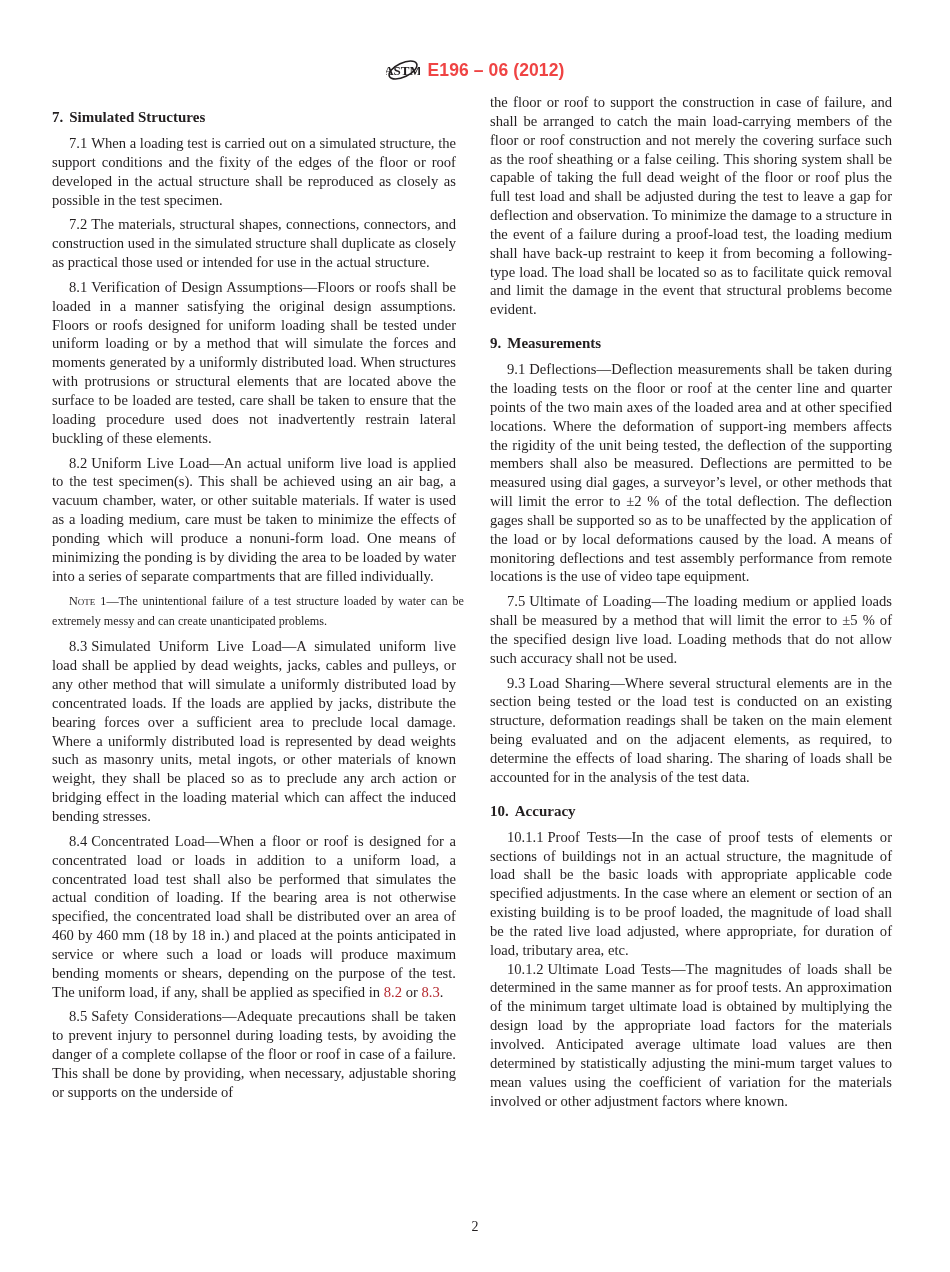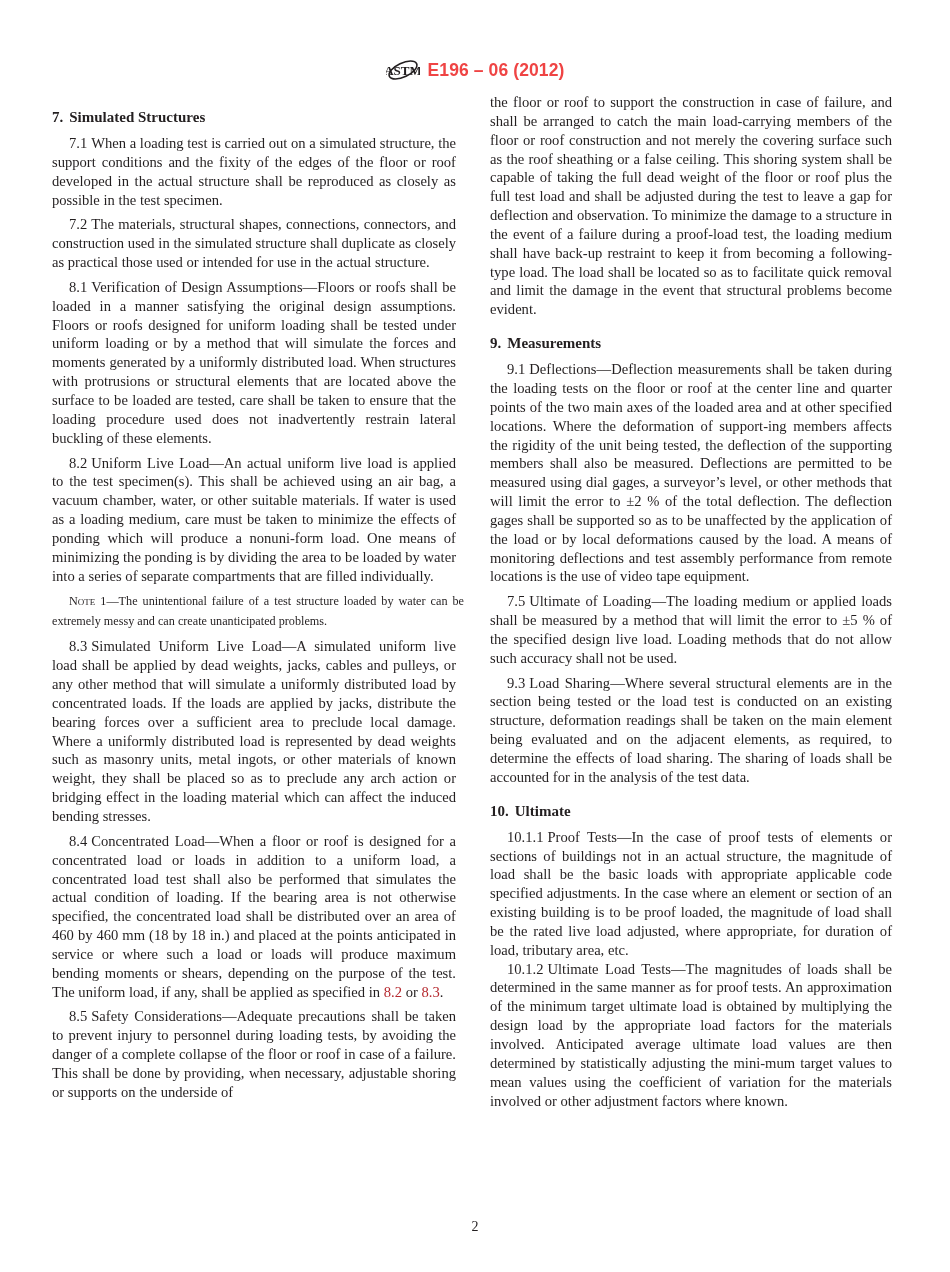--- a/index.html
+++ b/index.html
@@ -51,18 +51,18 @@
 </div>
 
 <div class="col right">
   <p><span>the floor or roof to support the construction in case of failure, and shall be arranged to catch the main load-carrying members of the floor or roof construction and not merely the covering surface such as the roof sheathing or a false ceiling. This shoring system shall be capable of taking the full dead weight of the floor or roof plus the full test load and shall be adjusted during the test to leave a gap for deflection and observation. To minimize the damage to a structure in the event of a failure during a proof-load test, the loading medium shall have back-up restraint to keep it from becoming a following-type load. The load shall be located so as to facilitate quick removal and limit the damage in the event that structural problems become evident.</span></p>
 
   <h2 class="section"><span class="num">9.</span><span>Measurements</span></h2>
   <p><span class="pnum">9.1</span><span class="it">Deflections</span><span>—</span><span>Deflection measurements shall be taken during the loading tests on the floor or roof at the center line and quarter points of the two main axes of the loaded area and at other specified locations. Where the deformation of support-ing members affects the rigidity of the unit being tested, the deflection of the supporting members shall also be measured. Deflections are permitted to be measured using dial gages, a surveyor’s level, or other methods that will limit the error to ±2 % of the total deflection. The deflection gages shall be supported so as to be unaffected by the application of the load or by local deformations caused by the load. A means of monitoring deflections and test assembly performance from remote locations is the use of video tape equipment.</span></p>
   <p><span class="pnum">7.5</span><span class="it">Ultimate of Loading</span><span>—</span><span>The loading medium or applied loads shall be measured by a method that will limit the error to ±5 % of the specified design live load. Loading methods that do not allow such accuracy shall not be used.</span></p>
   <p><span class="pnum">9.3</span><span class="it">Load Sharing</span><span>—</span><span>Where several structural elements are in the section being tested or the load test is conducted on an existing structure, deformation readings shall be taken on the main element being evaluated and on the adjacent elements, as required, to determine the effects of load sharing. The sharing of loads shall be accounted for in the analysis of the test data.</span></p>
 
-  <h2 class="section"><span class="num">10.</span><span>Ultimate</span></h2>
+  <h2 class="section"><span class="num">10.</span><span>Accuracy</span></h2>
   <p class="tight"><span class="pnum">10.1.1</span><span class="it">Proof Tests</span><span>—</span><span>In the case of proof tests of elements or sections of buildings not in an actual structure, the magnitude of load shall be the basic loads with appropriate applicable code specified adjustments. In the case where an element or section of an existing building is to be proof loaded, the magnitude of load shall be the rated live load adjusted, where appropriate, for duration of load, tributary area, etc.</span></p>
   <p><span class="pnum">10.1.2</span><span class="it">Ultimate Load Tests</span><span>—</span><span>The magnitudes of loads shall be determined in the same manner as for proof tests. An approximation of the minimum target ultimate load is obtained by multiplying the design load by the appropriate load factors for the materials involved. Anticipated average ultimate load values are then determined by statistically adjusting the mini-mum target values to mean values using the coefficient of variation for the materials involved or other adjustment factors where known.</span></p>
 </div>
 
 <div class="pageno">2</div>
 
 </body></html>

